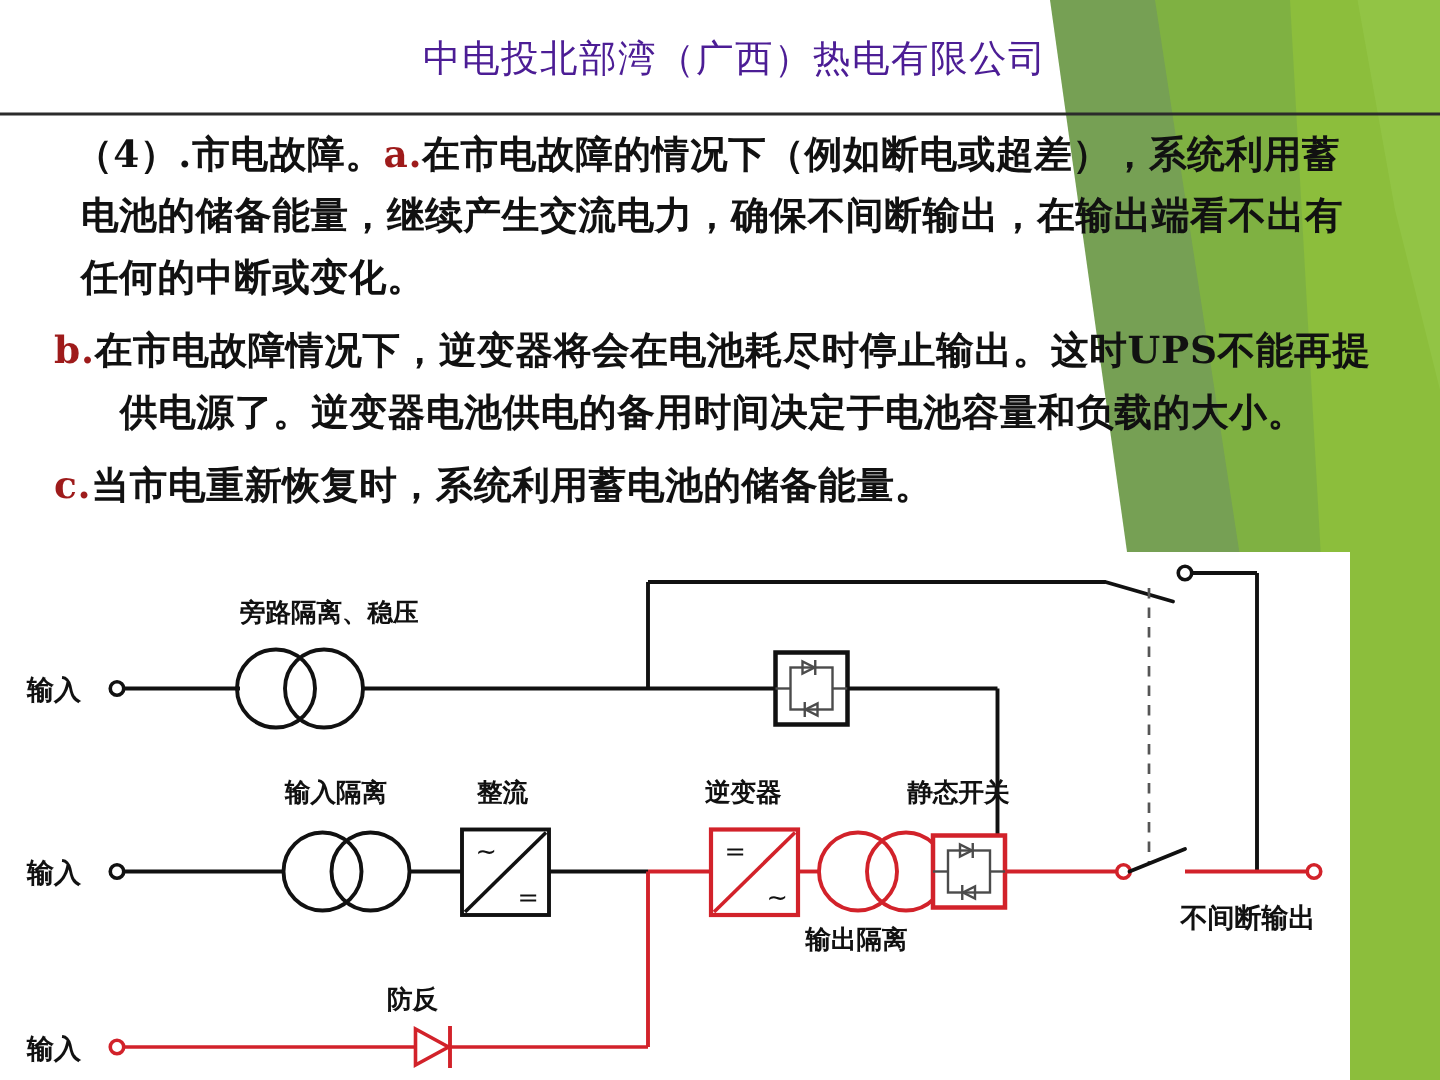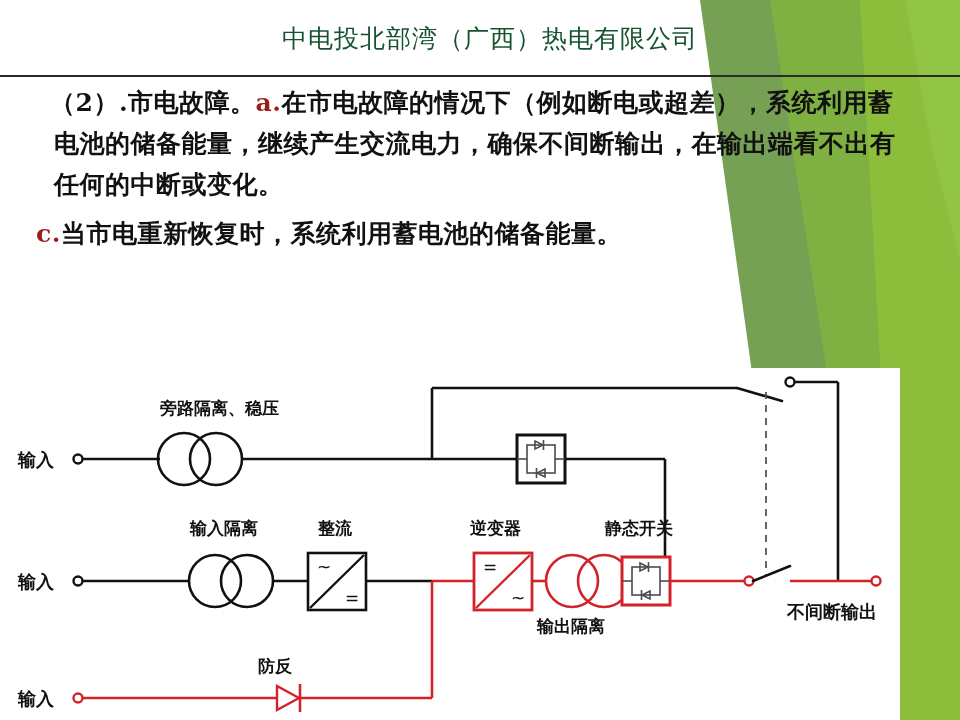--- a/index.html
+++ b/index.html
@@ -14,21 +14,21 @@
   .deco{position:absolute;top:0;left:0;width:960px;height:720px;pointer-events:none;}
 
   
   .header{
     position:absolute;left:0;top:0;width:960px;height:76px;
     display:flex;align-items:center;justify-content:center;
     z-index:5;
   }
   .header-title{
     font-family:"DejaVu Sans","Liberation Sans",sans-serif;
-    font-size:25px;font-weight:400;color:#14532d;letter-spacing:1px;
+    font-size:25px;font-weight:400;color:#4c1d95;letter-spacing:1px;
     margin-left:20px;
   }
   .header-rule{
     position:absolute;left:0;top:75px;width:960px;height:2px;background:#2b2b2b;z-index:6;
   }
 
   
   .body-text{
     position:absolute;left:36px;top:82px;width:880px;z-index:6;
     font-family:"DejaVu Serif","Liberation Serif",serif;
@@ -83,22 +83,23 @@
     <polygon points="0,470 0,720 92,720" fill="#8cbe3c" opacity="0.9"></polygon>
   </svg>
 
   <div class="header">
     <div class="header-title">中电投北部湾（广西）热电有限公司</div>
   </div>
   <div class="header-rule"></div>
 
   <div class="body-text">
 
-    <p class="para p1"><span>（2）.市电故障。</span><span class="mk">a.</span><span>在市电故障的情况下（例如断电或超差），系统利用蓄电池的储备能量，继续产生交流电力，确保不间断输出，在输出端看不出有任何的中断或变化。</span></p>
-
+    <p class="para p1"><span>（4）.市电故障。</span><span class="mk">a.</span><span>在市电故障的情况下（例如断电或超差），系统利用蓄电池的储备能量，继续产生交流电力，确保不间断输出，在输出端看不出有任何的中断或变化。</span></p>
+
+    <p class="para p2"><span class="mk">b.</span><span>在市电故障情况下，逆变器将会在电池耗尽时停止输出。这时UPS不能再提供电源了。逆变器电池供电的备用时间决定于电池容量和负载的大小。</span></p>
 
     <p class="para p3"><span class="mk">c.</span><span>当市电重新恢复时，系统利用蓄电池的储备能量。</span></p>
   </div>
 
   <div class="diagram-panel">
     <svg class="diagram-svg" width="900" height="352" viewBox="0 0 900 352">
 
       <defs>
 
         <g id="scrpair">

